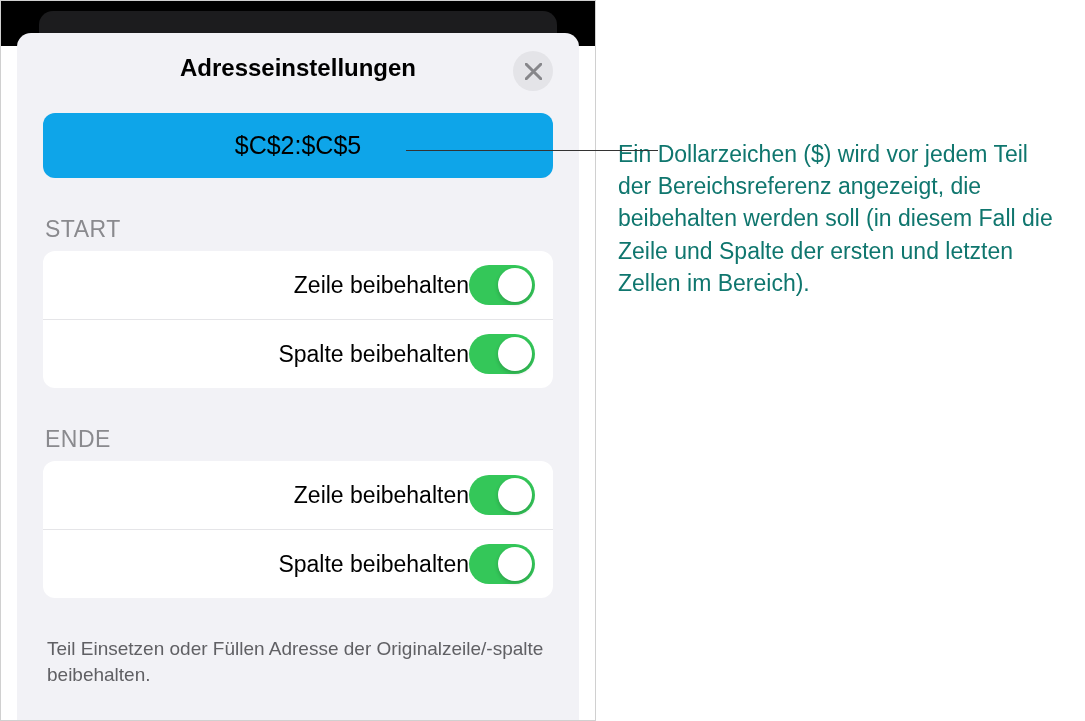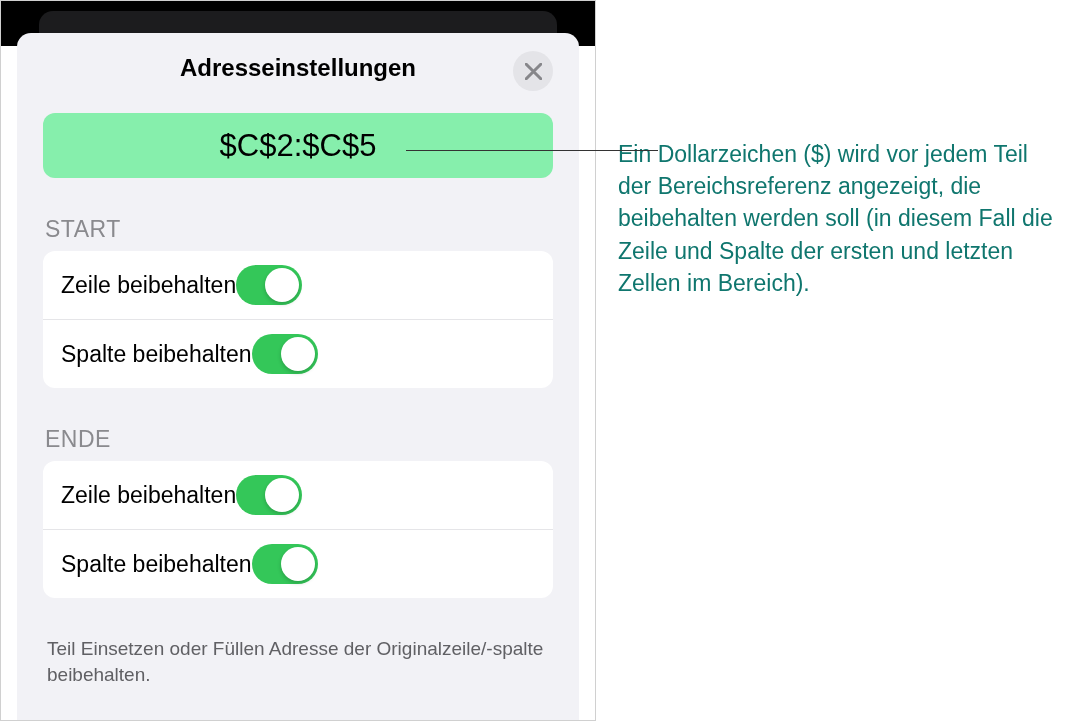--- a/index.html
+++ b/index.html
@@ -77,27 +77,27 @@
       display: flex;
       align-items: center;
       justify-content: center;
       cursor: pointer;
     }
     .close-btn svg {
       width: 17px;
       height: 17px;
     }
     .formula-box {
-      background: #86efac;
+      background: #0ea5e9;
       border-radius: 12px;
       height: 65px;
       display: flex;
       align-items: center;
       justify-content: center;
-      font-size: 31px;
+      font-size: 25px;
       color: #000;
       margin-top: 10px;
       margin-bottom: 38px;
       position: relative;
     }
     .section-label {
       font-size: 23px;
       color: #8a8a8e;
       letter-spacing: 0.5px;
       margin-bottom: 8px;
@@ -107,21 +107,21 @@
       background: #fff;
       border-radius: 12px;
       margin-bottom: 38px;
     }
     .group:last-of-type {
       margin-bottom: 12px;
     }
     .row {
       display: flex;
       align-items: center;
-      justify-content: flex-start;
+      justify-content: flex-end;
       padding: 14px 18px;
       min-height: 66px;
     }
     .row + .row {
       border-top: 1px solid #e5e5e8;
     }
     .row-label {
       font-size: 23px;
       color: #000;
     }

